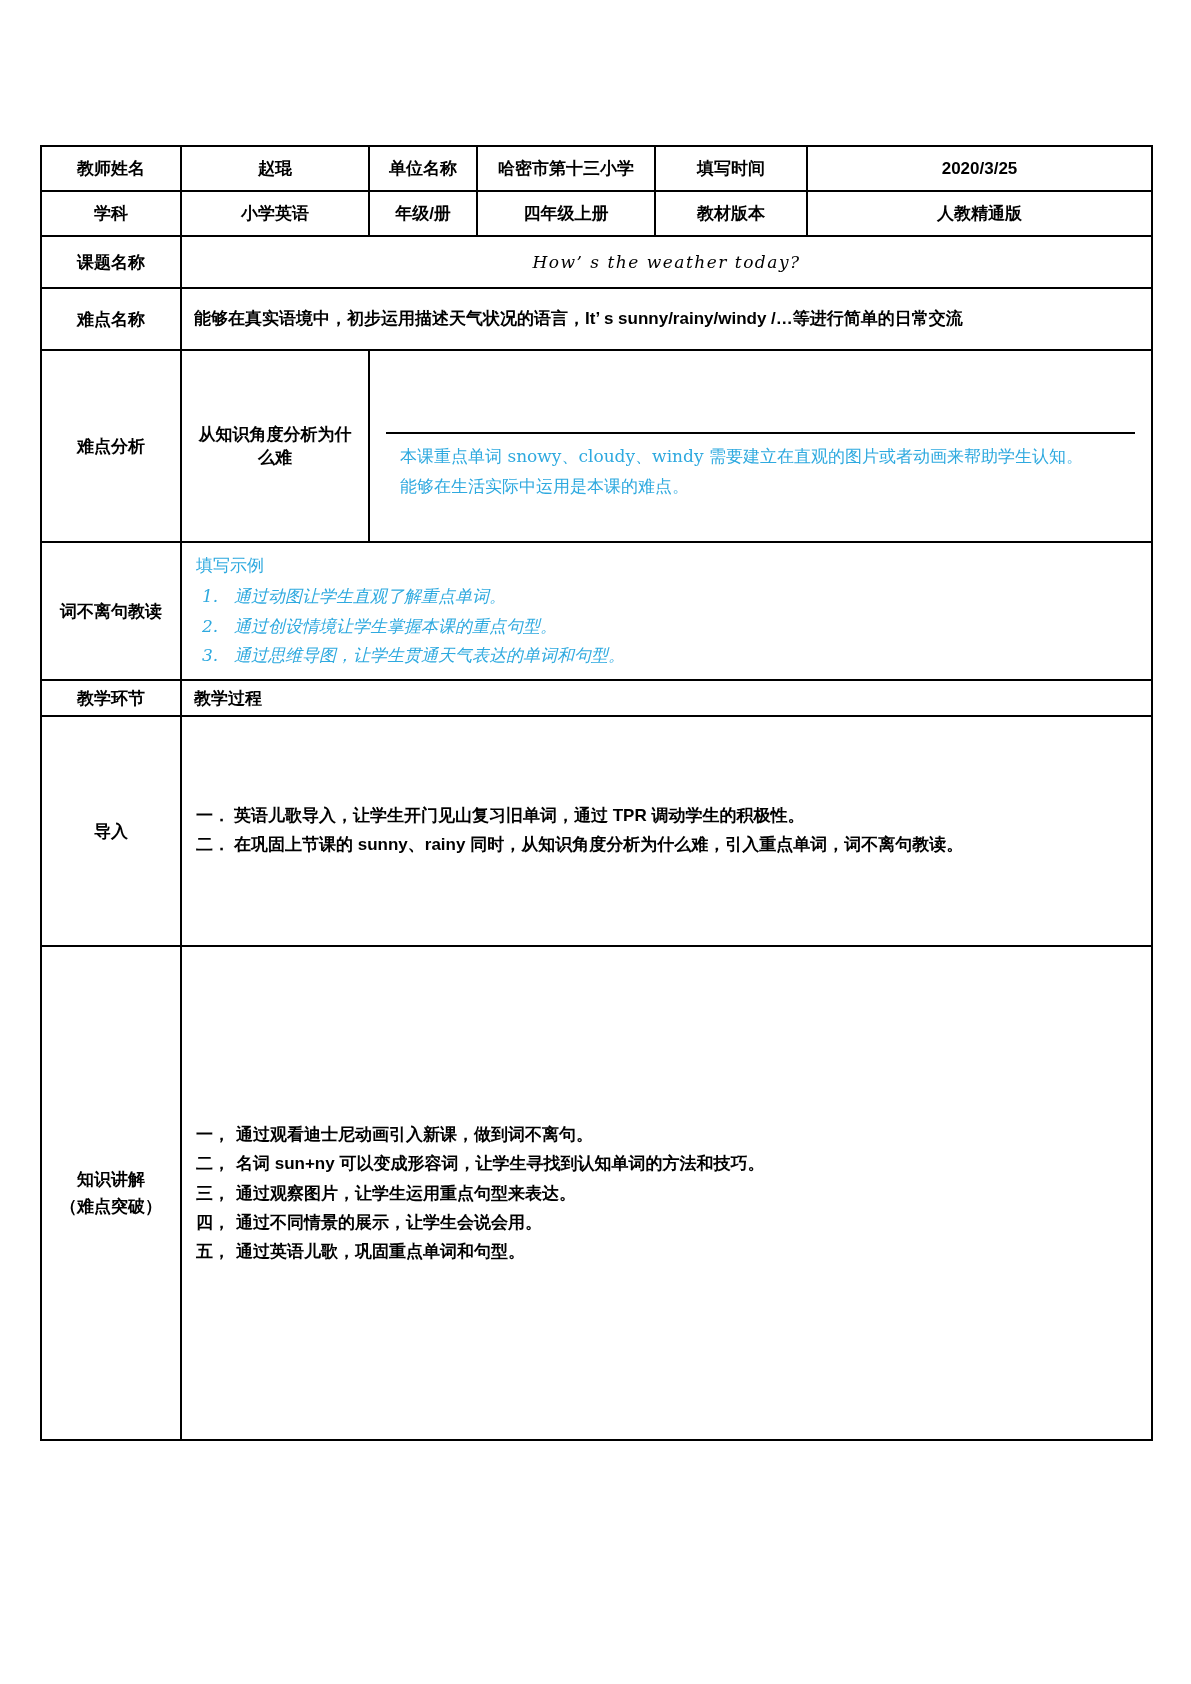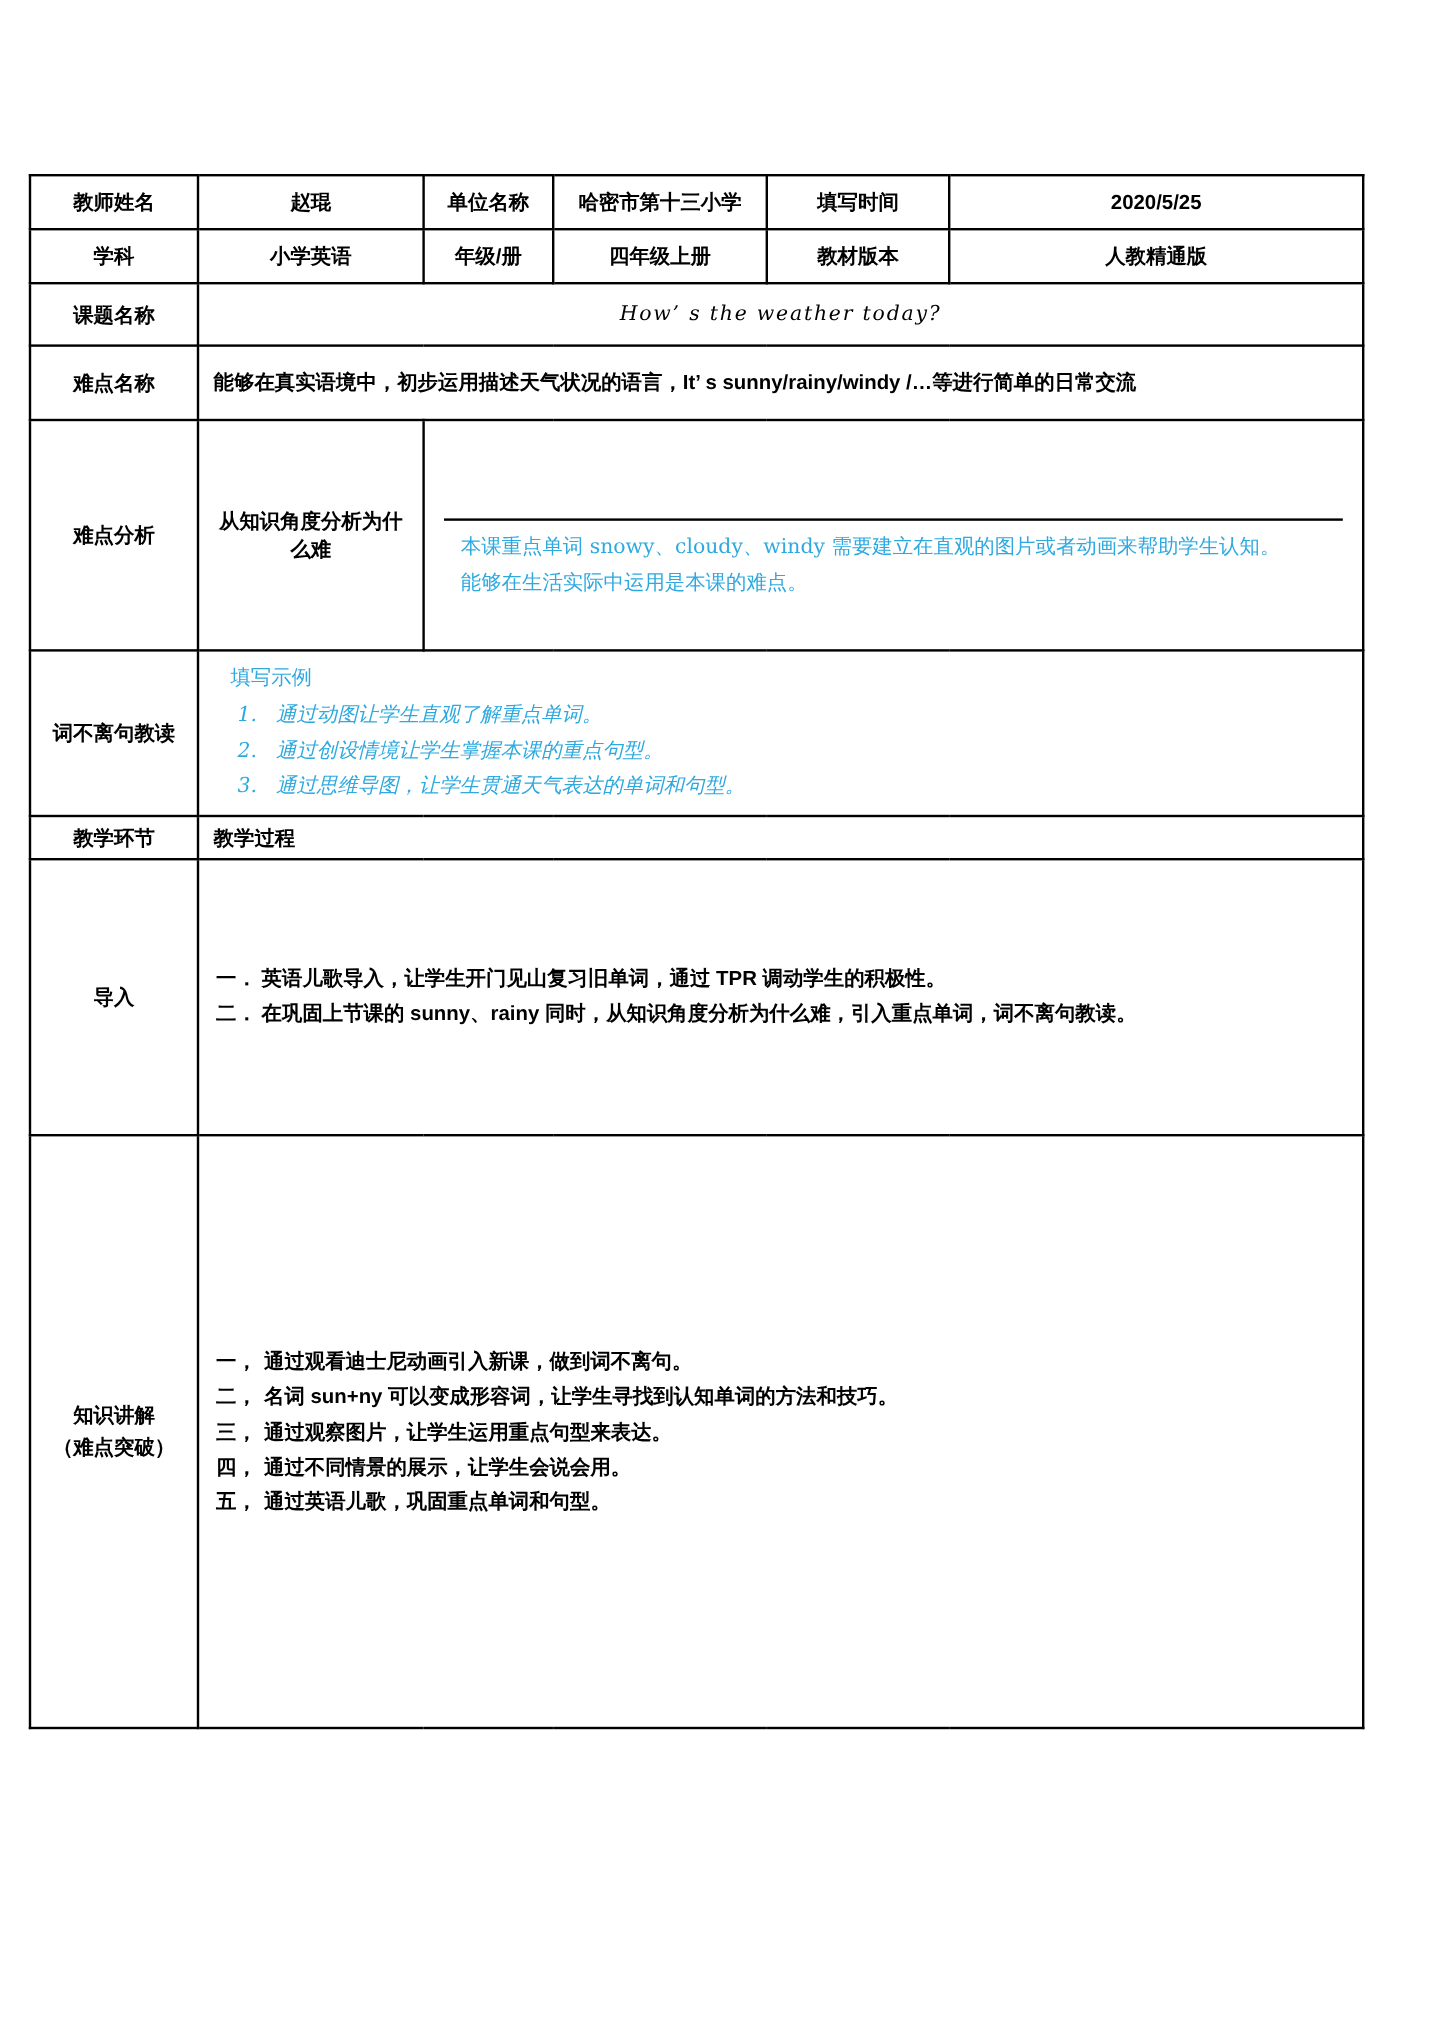--- a/index.html
+++ b/index.html
@@ -10,21 +10,21 @@
   }
   .page {
     position: relative;
     width: 1191px;
     height: 1684px;
     background: #ffffff;
     overflow: hidden;
   }
   table.doc {
     position: absolute;
-    left: 24px;
+    left: 40px;
     top: 145px;
     width: 1111px;
     border-collapse: collapse;
     table-layout: fixed;
   }
   table.doc td {
     border: 2px solid #000000;
     padding: 4px 12px;
     font-size: 17px;
     color: #000000;
@@ -66,21 +66,21 @@
   .analysis-text {
     padding: 8px 14px;
     color: #2ea9df;
     font-family: "DejaVu Serif", "Liberation Serif", serif;
     font-weight: normal;
     line-height: 1.75;
     font-size: 17px;
   }
   .method-cell {
     vertical-align: top;
-    padding: 8px 26px !important;
+    padding: 8px 14px !important;
   }
   .blue {
     color: #2ea9df;
     font-weight: normal;
   }
   .method-intro {
     font-family: "DejaVu Serif", "Liberation Serif", serif;
     font-size: 17px;
     line-height: 1.7;
   }
@@ -138,21 +138,21 @@
       <col style="width:345px">
     </colgroup>
 
     <tbody>
         <tr style="height:45px">
       <td class="lbl">教师姓名</td>
       <td class="val-center">赵琨</td>
       <td class="lbl">单位名称</td>
       <td class="val-center">哈密市第十三小学</td>
       <td class="lbl">填写时间</td>
-      <td class="val-center">2020/5/25</td>
+      <td class="val-center">2020/3/25</td>
     </tr>
 
     <tr style="height:45px">
       <td class="lbl">学科</td>
       <td class="val-center">小学英语</td>
       <td class="lbl">年级/册</td>
       <td class="val-center">四年级上册</td>
       <td class="lbl">教材版本</td>
       <td class="val-center">人教精通版</td>
     </tr>

